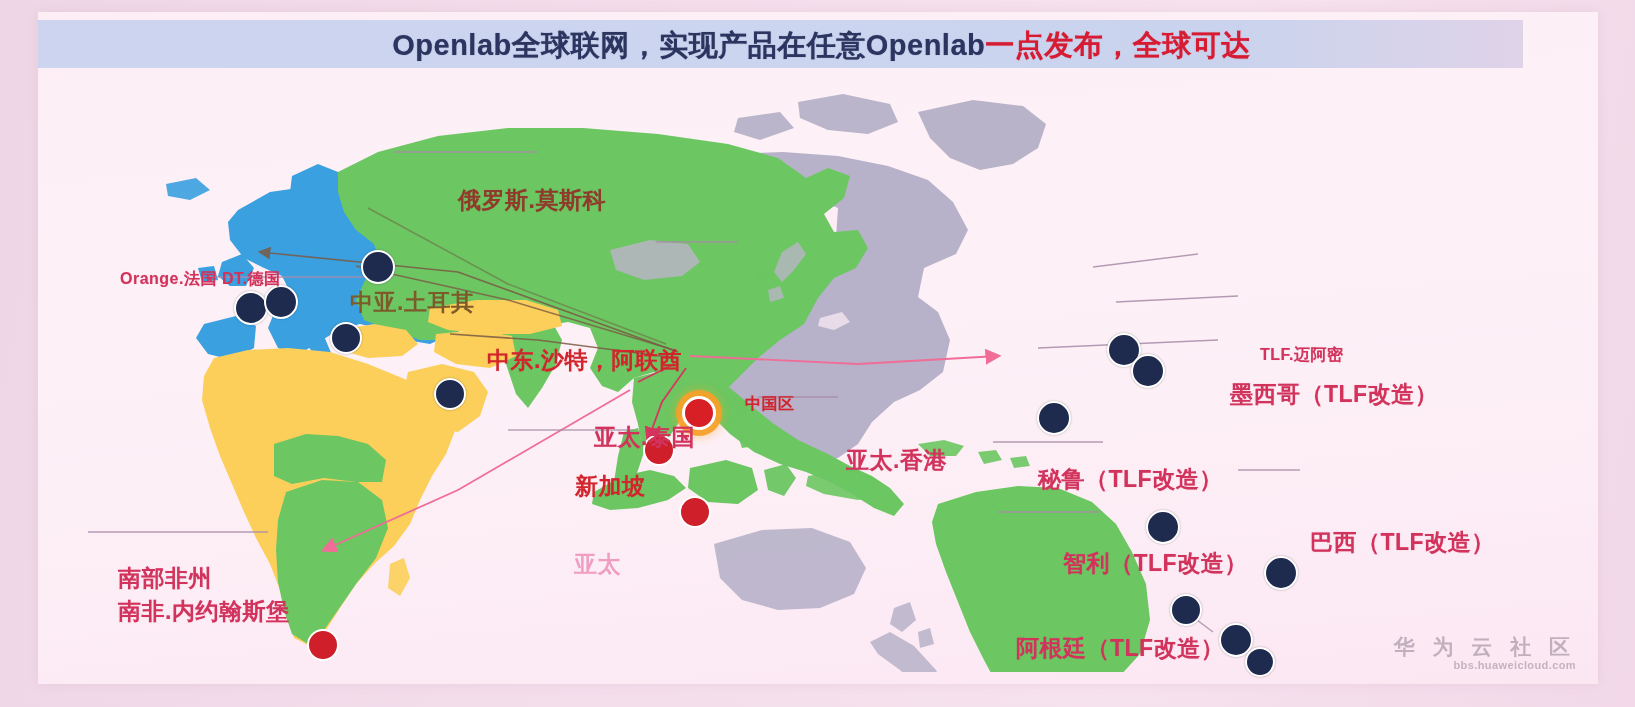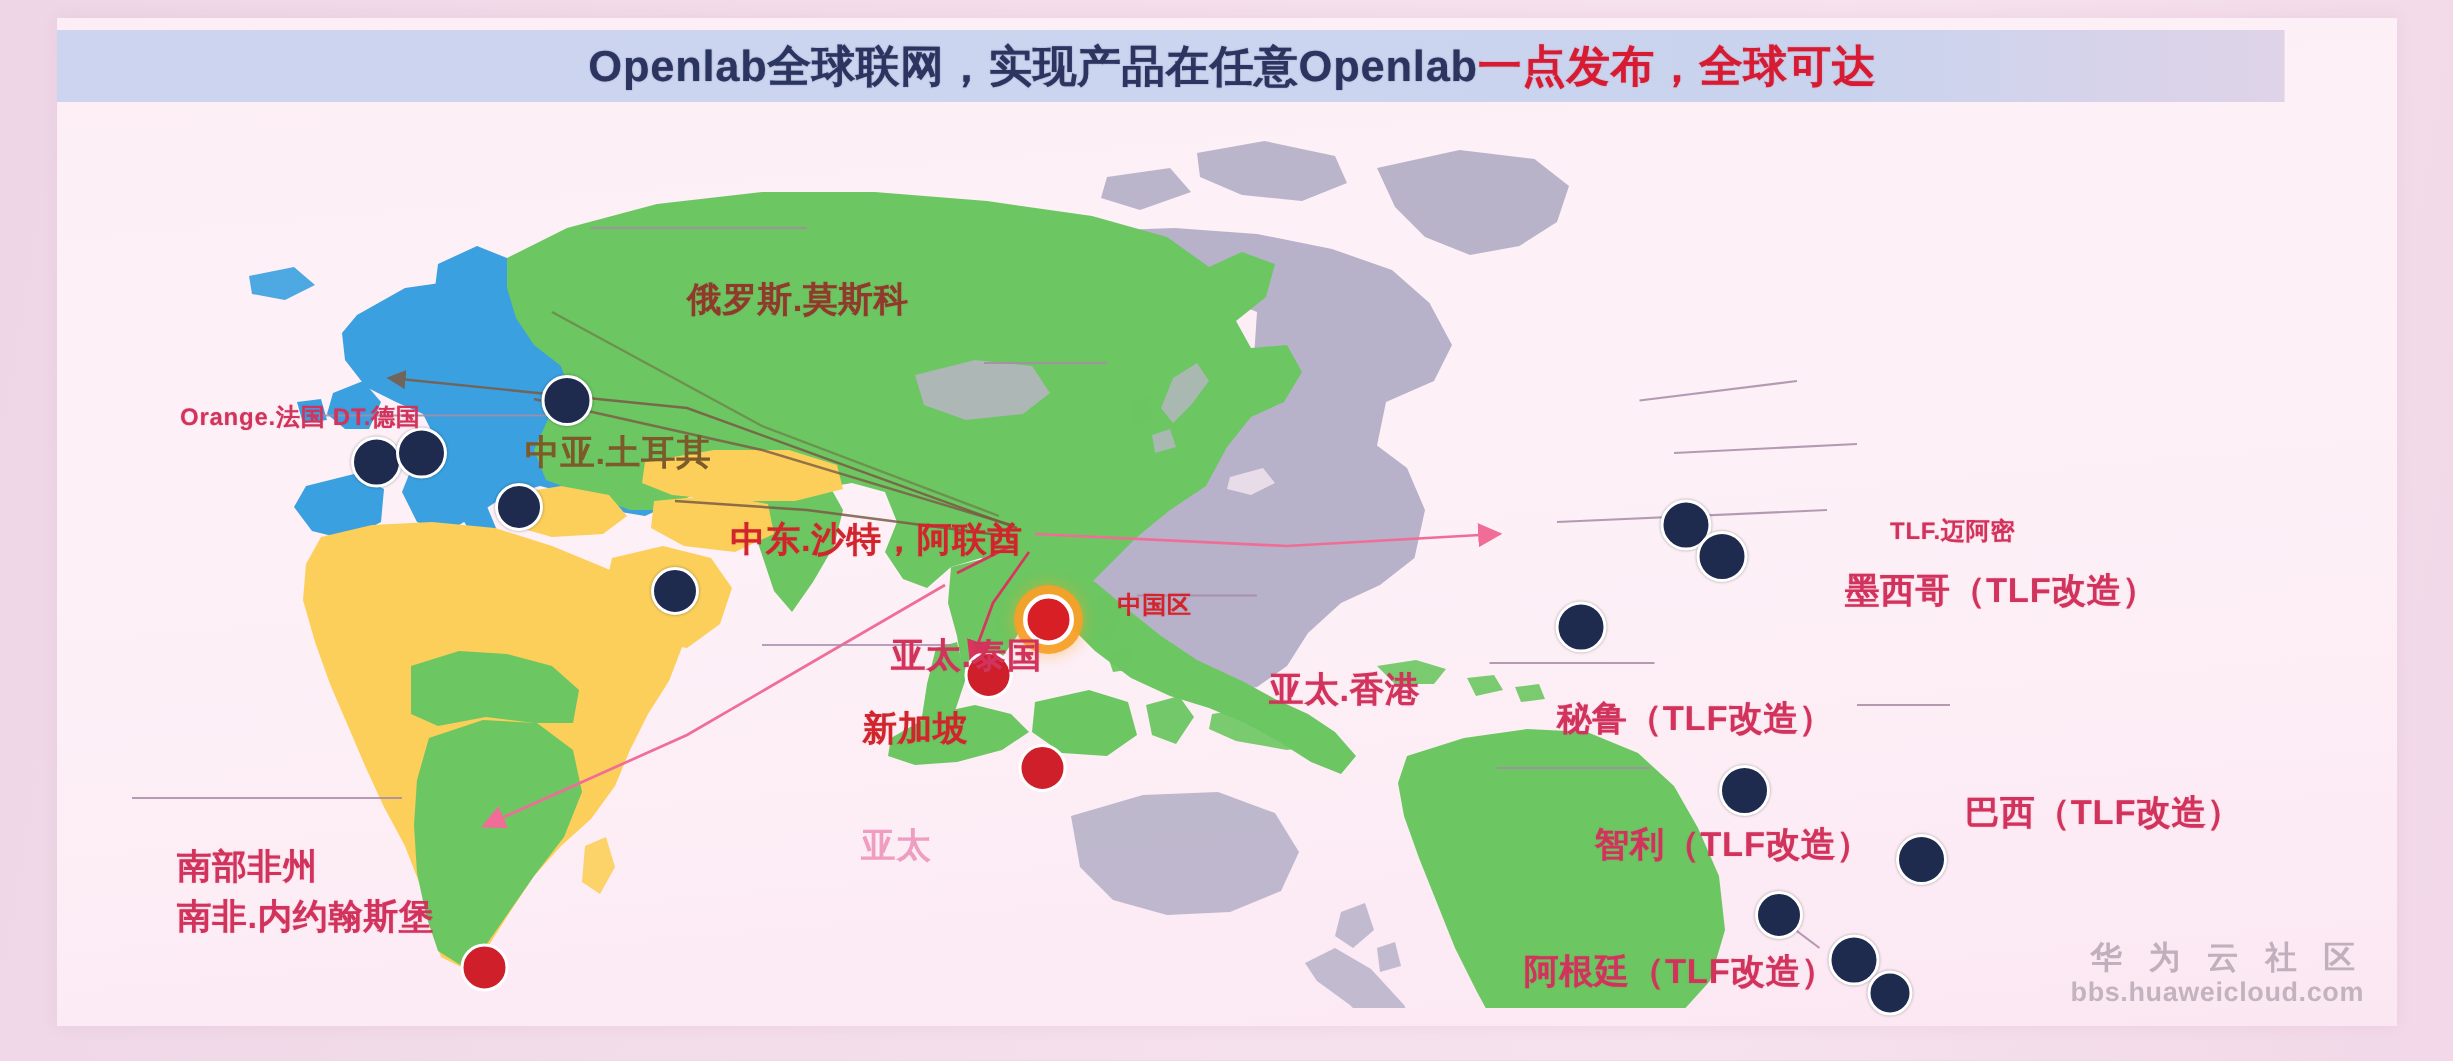--- a/index.html
+++ b/index.html
@@ -46,21 +46,21 @@
   .lbl.darkred{color:#8f3a2a;text-shadow:0 0 1px rgba(143,58,42,.3);}
   .lbl.olive{color:#7d5a2a;}
   .lbl.softpink{color:#ef9ec2;font-weight:bold;}
   .lbl.s23{font-size:23px;}
   .lbl.s24{font-size:16px;}
 
   
   #watermark{position:absolute;right:22px;bottom:12px;text-align:right;
     line-height:1.15;font-weight:bold;}
   #wm-cn{font-size:21px;color:#b9a8b6;letter-spacing:6px;opacity:.88;}
-  #wm-url{font-size:18px;color:#bdadba;letter-spacing:.4px;opacity:.9;}
+  #wm-url{font-size:11px;color:#bdadba;letter-spacing:.4px;opacity:.9;}
 </style>
 </head>
 <body>
 
 <div id="stage">
   <div id="slide">
 
     <div id="titleband"></div>
     <div id="titletext">
       <span class="seg-a">Openlab全球联网，实现产品在任意Openlab</span><span class="seg-b">一点发布，全球可达</span>

